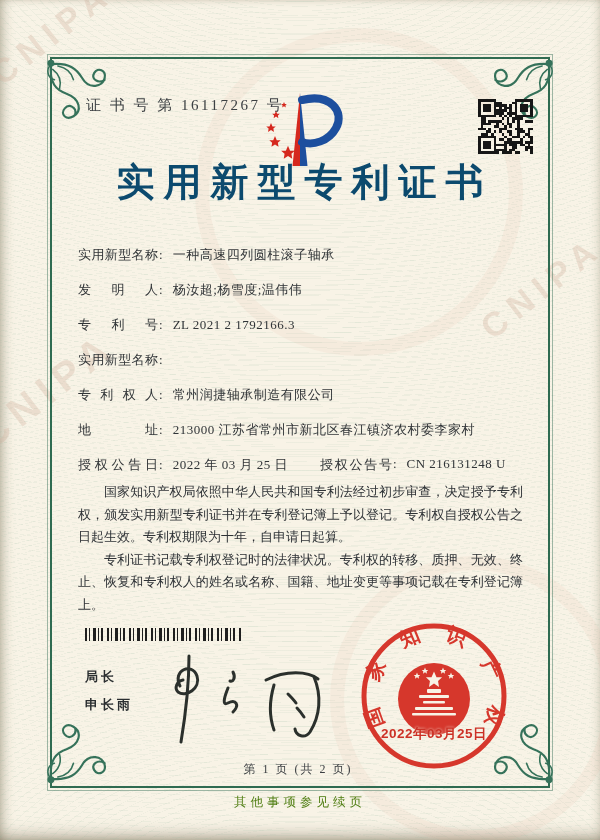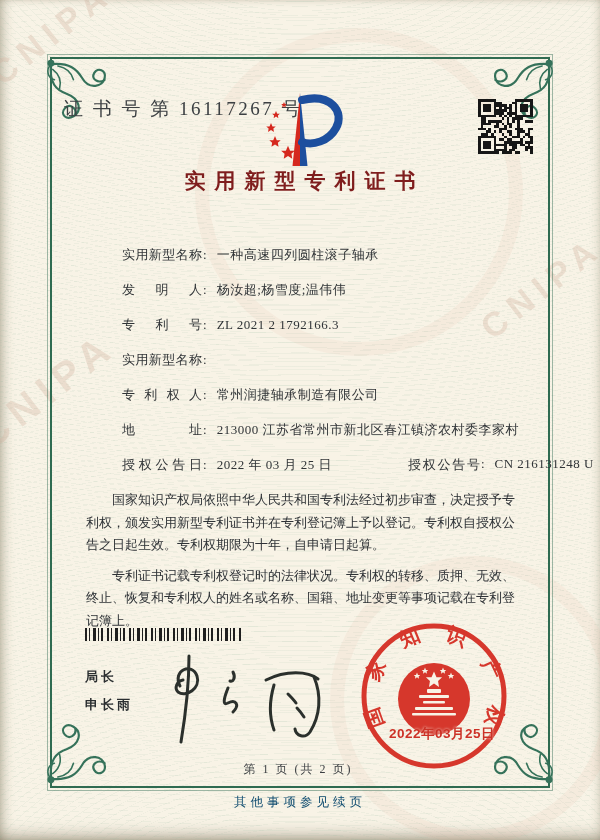--- a/index.html
+++ b/index.html
@@ -33,75 +33,75 @@
     position:absolute;left:50px;top:57px;width:500px;height:731px;box-sizing:border-box;
     border:2px solid #2f6b51;outline:1px solid rgba(47,107,81,.45);outline-offset:2px;
   }
   .corner{position:absolute;width:78px;height:78px;color:#35725a;}
   .corner svg{width:100%;height:100%;}
   .c-bl{left:44px;top:706px;}
   .c-tl{left:44px;top:59px;transform:scaleY(-1);}
   .c-tr{left:478px;top:59px;transform:scale(-1,-1);}
   .c-br{left:478px;top:706px;transform:scaleX(-1);}
 
-  .cert-no{position:absolute;left:64px;top:96px;font-size:19px;letter-spacing:2.5px;color:#3c4043;text-align:right;}
+  .cert-no{position:absolute;left:86px;top:96px;font-size:15px;letter-spacing:2.5px;color:#3c4043;text-align:right;}
   .logo{position:absolute;left:247px;top:90px;width:106px;height:78px;}
   .qr{
     position:absolute;left:478px;top:99px;width:55px;height:55px;
     display:grid;grid-template-columns:repeat(21,1fr);grid-template-rows:repeat(21,1fr);
   }
   .qr i{display:block;}
   .qr i.on{background:#161616;}
 
   .title{
-    position:absolute;left:0;right:0;top:167px;text-align:center;
-    font-size:21px;font-weight:bold;letter-spacing:9px;text-indent:9px;color:#7f1d1d;
+    position:absolute;left:0;right:0;top:157px;text-align:center;
+    font-size:38px;font-weight:bold;letter-spacing:9px;text-indent:9px;color:#0c4a6e;
   }
 
   .fields{position:absolute;left:78px;top:237px;width:446px;font-size:13px;color:#303437;}
   .frow{display:flex;align-items:center;height:35px;white-space:nowrap;}
-  .flabel{display:inline-block;width:80px;flex:none;text-align:justify;text-align-last:justify;margin-left:44px;}
+  .flabel{display:inline-block;width:80px;flex:none;text-align:justify;text-align-last:justify;}
   .fcolon{flex:none;margin:0 10px 0 1px;}
   .fvalue{letter-spacing:.5px;}
   .fgroup2{display:flex;margin-left:32px;white-space:nowrap;}
   .fgroup2 .flabel{width:72px;}
 
   .body-text{
     position:absolute;left:78px;top:481px;width:445px;
     font-size:13px;line-height:22.5px;text-align:justify;color:#2e3236;
   }
-  .body-text p{margin:8px;text-indent:2em;}
+  .body-text p{margin:0;text-indent:2em;}
 
   .barcode{
     position:absolute;left:85px;top:628px;width:156px;height:13px;
     background:repeating-linear-gradient(90deg,
       #1f1f1f 0 2px, transparent 2px 4px,
       #1f1f1f 4px 5px, transparent 5px 8px,
       #1f1f1f 8px 11px, transparent 11px 13px,
       #1f1f1f 13px 14px, transparent 14px 16px,
       #1f1f1f 16px 18px, transparent 18px 22px);
   }
 
   .signer{position:absolute;left:85px;top:668px;font-family:"Liberation Sans",sans-serif;
           font-size:13px;font-weight:600;letter-spacing:3px;color:#2a2e30;}
   .signer div{margin-bottom:10px;}
   .sig-script{position:absolute;left:150px;top:650px;width:190px;height:100px;}
 
   .seal{position:absolute;left:358px;top:620px;width:152px;height:152px;}
   .seal svg{width:100%;height:100%;}
   .seal-date{
-    position:absolute;left:374px;top:725px;width:136px;text-align:center;
+    position:absolute;left:366px;top:725px;width:136px;text-align:center;
     font-family:"Liberation Sans",sans-serif;font-size:13.5px;font-weight:bold;
     color:#cc3126;letter-spacing:.5px;text-shadow:0 0 3px rgba(248,243,230,.85);
   }
 
   .page-info{position:absolute;left:0;right:4px;top:761px;text-align:center;
              font-size:12px;letter-spacing:2px;color:#3a3e41;}
   .note{position:absolute;left:0;right:0;top:794px;text-align:center;
-        font-size:12.5px;letter-spacing:4px;color:#0c4a6e;}
+        font-size:12.5px;letter-spacing:4px;color:#4d7c0f;}
 </style>
 </head>
 <body>
 
 <svg width="0" height="0" style="position:absolute">
   <defs>
     <path id="star" d="M0,-10 L2.94,-3.09 9.51,-3.09 4.76,1.18 5.88,8.09 0,4 -5.88,8.09 -4.76,1.18 -9.51,-3.09 -2.94,-3.09 Z"></path>
     <g id="flourish" fill="none" stroke="currentColor" stroke-width="2.5" stroke-linecap="round">
       <path d="M8,84 C6,62 14,54 26,50 C42,44 44,30 34,24 C26,19 18,26 24,33 C29,39 38,34 36,26"></path>
       <path d="M8,84 C30,86 38,78 44,68 C52,54 68,58 70,68 C72,77 62,81 58,74 C54,67 62,61 70,66"></path>

